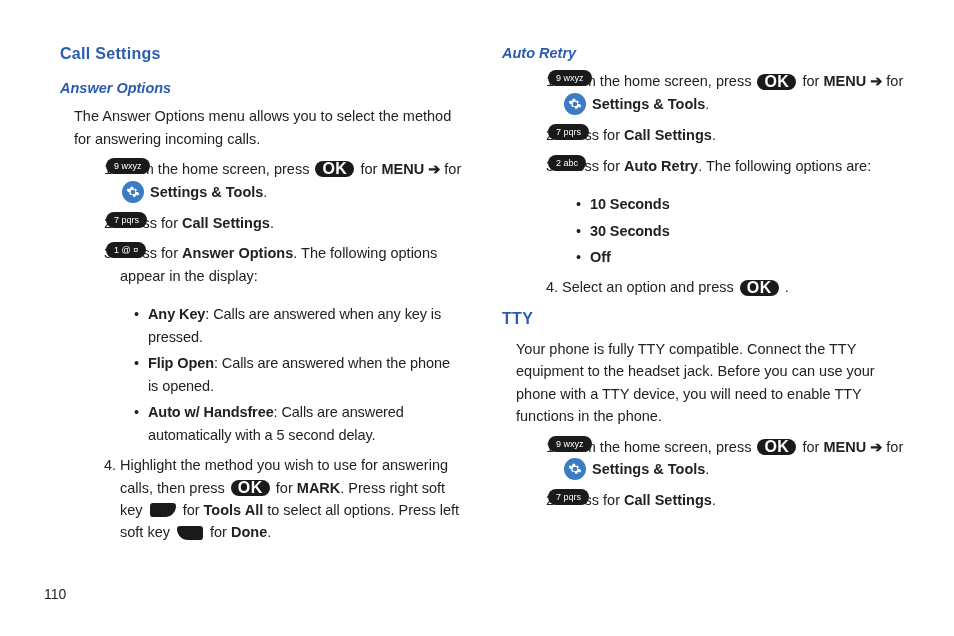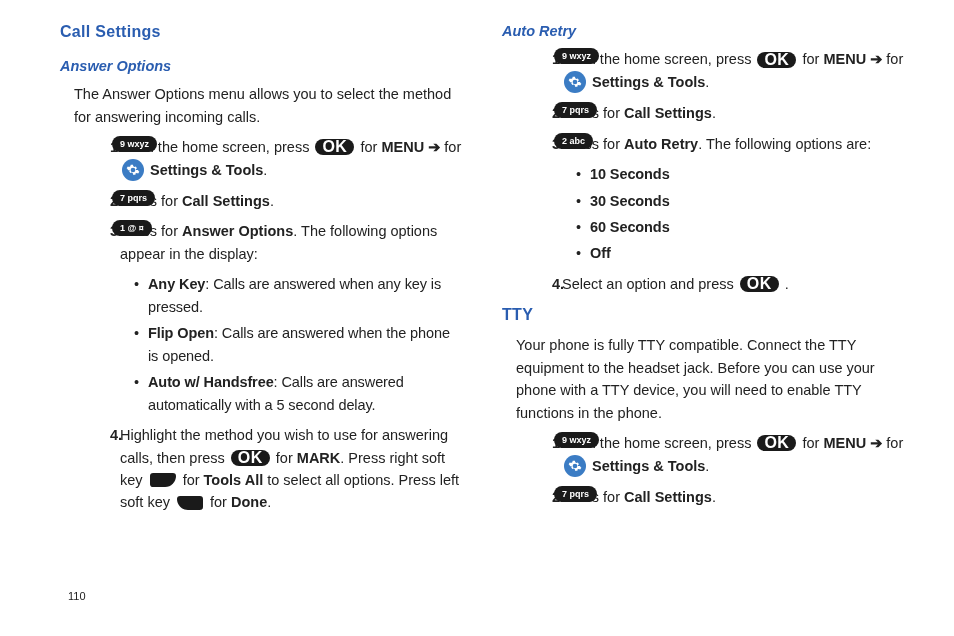--- a/index.html
+++ b/index.html
@@ -1,39 +1,39 @@
 <!DOCTYPE html>
 <html><head>
 <meta charset="utf-8">
 <style>
   body{margin:0;background:#fff;font-family:Arial,Helvetica,sans-serif;color:#222}
-  .page{width:954px;height:628px;position:relative;box-sizing:border-box;padding:20px 50px 20px 60px}
+  .page{width:954px;height:628px;position:relative;box-sizing:border-box;padding:42px 50px 20px 60px}
   .cols{display:flex;gap:40px}
   .col{flex:1;font-size:14.5px;line-height:1.55}
   .h2{color:#2a5db0;font-weight:bold;font-size:16px;margin:0 0 6px 0;font-family:Arial,Helvetica,sans-serif;letter-spacing:0.3px}
   .h3{color:#2a5db0;font-style:italic;font-weight:bold;font-size:14.5px;margin:10px 0 6px 0}
   p{margin:4px 0 8px 0}
   .para{margin:2px 0 8px 14px}
   ol{list-style:none;padding:0;margin:6px 0 6px 32px}
   ol>li{position:relative;padding-left:28px;margin-bottom:8px}
-  ol>li .num{position:absolute;left:18px;top:0;font-weight:bold}
-  ul.b{list-style:none;padding:0;margin:8px 0 4px 14px}
+  ol>li .num{position:absolute;left:12px;top:0;font-weight:normal}
+  ul.b{list-style:none;padding:0;margin:16px 0 4px 14px}
   ul.b>li{position:relative;padding-left:14px;margin:4px 0;font-family:Arial,Helvetica,sans-serif}
   ul.b>li:before{content:"•";position:absolute;left:0;top:0}
   b{font-weight:bold}
   .cond{font-family:'Arial Narrow',Arial,sans-serif;letter-spacing:-0.1px}
   .key{display:inline-block;vertical-align:middle;border-radius:9px;background:#1a1a1a;color:#fff;padding:1px 8px;font-size:10px;line-height:14px;margin:0 2px;position:relative;top:-1px}
   .key.ok{font-weight:bold;font-size:16px;letter-spacing:0.5px;padding:1px 7px}
   .key.num{font-size:9px}
   .gear{display:inline-flex;align-items:center;justify-content:center;width:22px;height:22px;border-radius:50%;background:#3b7cc4;vertical-align:middle;margin:0 2px;position:relative;top:-1px}
   .gear svg{width:14px;height:14px}
   .softkey{display:inline-block;width:26px;height:14px;background:#1a1a1a;vertical-align:middle;margin:0 3px;border-radius:4px 4px 14px 4px;position:relative;top:-1px}
   .softkey.left{border-radius:4px 4px 4px 14px}
   .arrow{font-weight:bold}
-  .pgnum{position:absolute;left:68px;bottom:26px;font-size:11px;color:#222}
+  .pgnum{position:absolute;left:44px;bottom:26px;font-size:14px;color:#222}
 </style>
 </head>
 <body>
 
 <div class="page">
   <div class="cols">
 
     <div class="col">
       <div class="h2">Call Settings</div>
 
@@ -111,21 +111,20 @@
           <span> for </span><b>Call Settings</b><span>.</span>
         </li>
         <li>
           <span class="num">3.</span>
           <span>Press </span>
           <span class="key num">2 abc</span>
           <span> for </span><b>Auto Retry</b><span>. The following options are:</span>
           <ul class="b cond">
             <li><b>10 Seconds</b></li>
             <li><b>30 Seconds</b></li>
-            <li><b>60 Seconds</b></li>
             <li><b>Off</b></li>
           </ul>
         </li>
         <li>
           <span class="num">4.</span>
           <span>Select an option and press </span>
           <span class="key ok">OK</span><span> .</span>
         </li>
       </ol>
 

